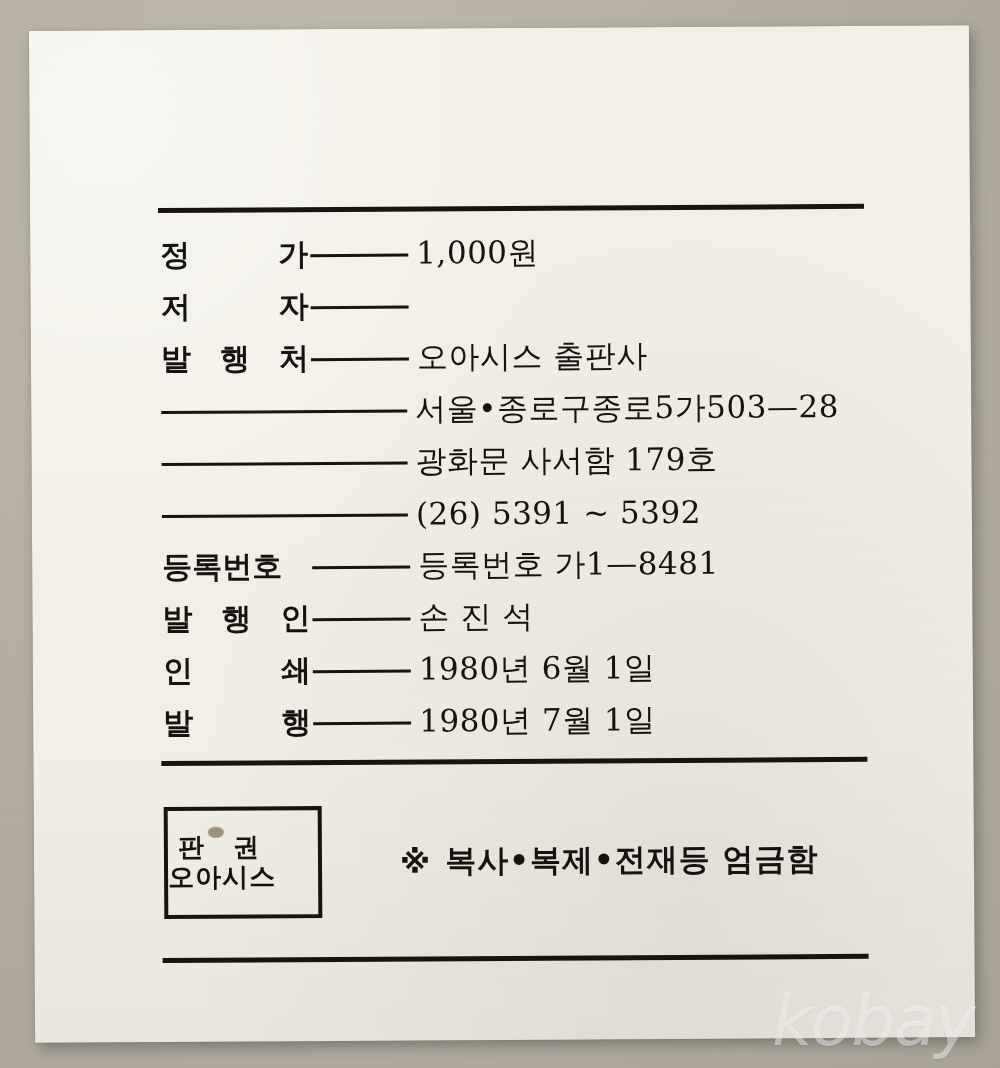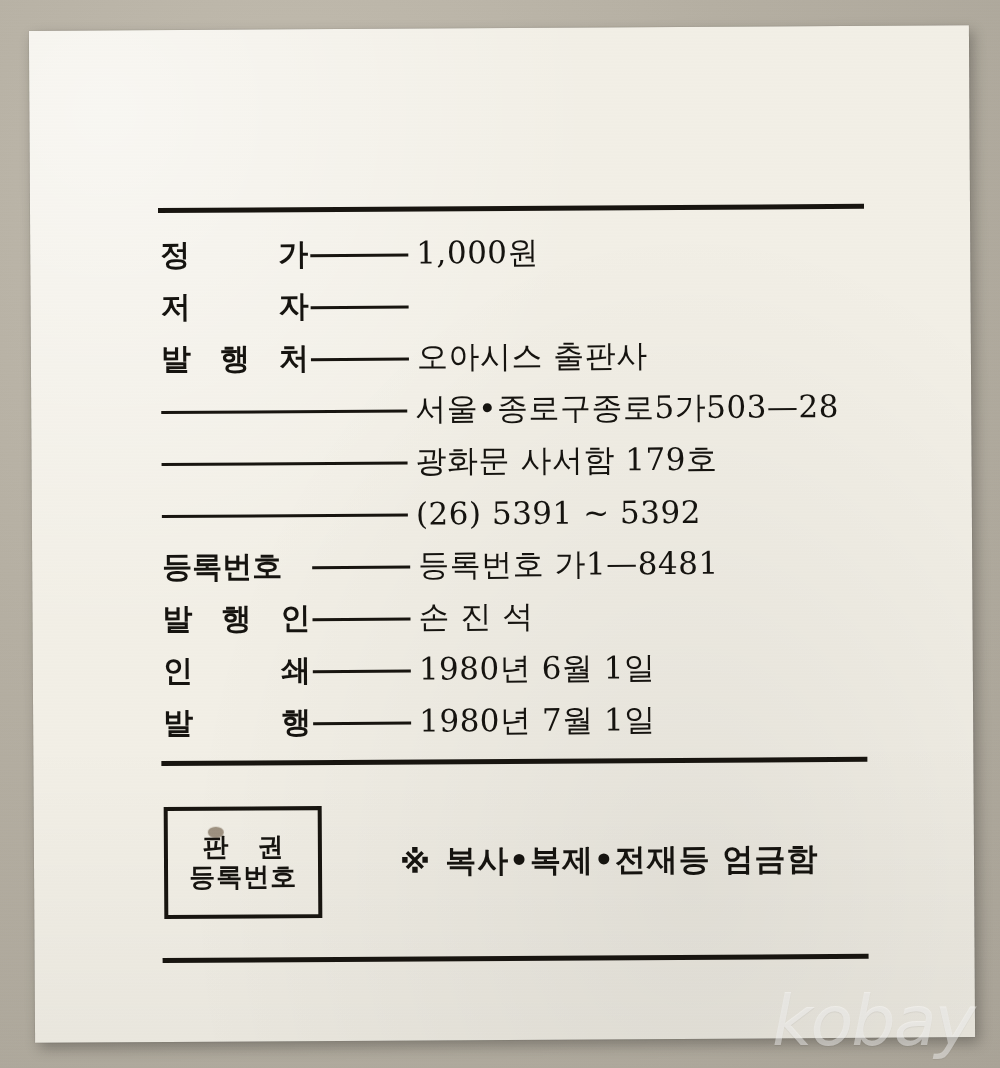--- a/index.html
+++ b/index.html
@@ -133,21 +133,21 @@
   #seal {
     flex: 0 0 auto;
     border: 4px solid #17140f;
     width: 150px;
     height: 104px;
     margin-left: 2px;
     margin-right: 78px;
     display: flex;
     flex-direction: column;
     justify-content: center;
-    align-items: center;
+    align-items: flex-start;
     font-family: "DejaVu Sans", "Liberation Sans", sans-serif;
     font-weight: 700;
     line-height: 1.15;
     position: relative;
   }
   #seal .l1 {
     font-size: 26px;
     letter-spacing: 10px;
     padding-left: 10px;
   }
@@ -288,21 +288,21 @@
         </div>
 
       </div>
 
       <div class="rule mid"></div>
 
       <div id="footer">
         <div id="seal">
           <div class="smudge"></div>
           <div class="l1">판 권</div>
-          <div class="l2">등록번호</div>
+          <div class="l2">오아시스</div>
         </div>
         <div id="notice">
           <span class="mark">※</span>
           <span>복사•복제•전재등 엄금함</span>
         </div>
       </div>
 
       <div class="rule bottom"></div>
 
     </div>

